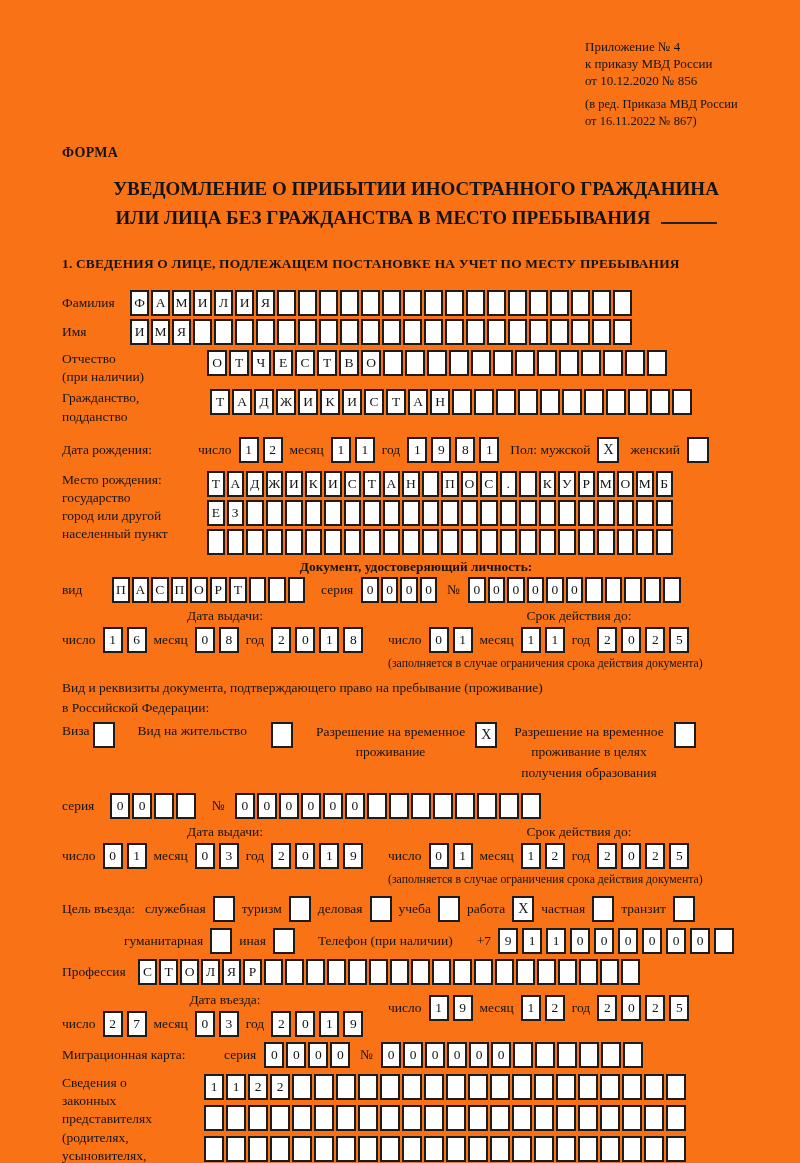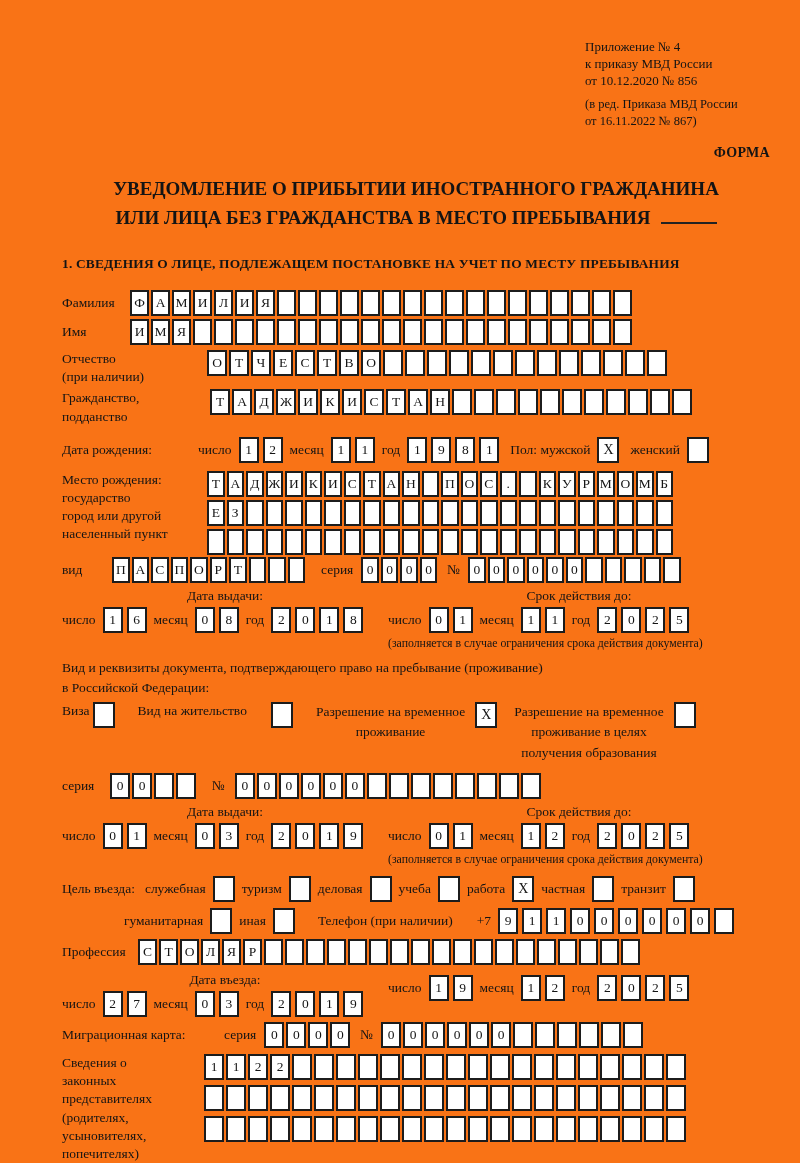--- a/index.html
+++ b/index.html
@@ -2,21 +2,21 @@
 <html><head>
 <meta charset="utf-8">
 <style>
   * { margin:0; padding:0; box-sizing:border-box; }
   html,body { width:800px; background:#ffffff; }
   body { font-family:"Liberation Serif", serif; color:#141414; }
   .page { width:800px; height:1163px; padding:38px 30px 10px 62px; overflow:hidden; background:#f97316; }
 
   .header-block { margin-left:523px; font-size:13px; line-height:1.32; }
   .header-sub { margin-top:7px; font-size:12.5px; line-height:1.3; }
-  .forma { text-align:right; font-weight:bold; font-size:14px; margin-top:16px; letter-spacing:.3px; }
+  .forma { font-weight:bold; font-size:14px; margin-top:16px; letter-spacing:.3px; }
 
   .title { text-align:center; font-weight:bold; font-size:19px; line-height:1.55; margin-top:13px; }
   .blank-line { display:inline-block; width:56px; height:13px; border-bottom:2px solid #222; margin-left:10px; }
 
   .section-heading { font-weight:bold; font-size:13.4px; margin-top:23px; letter-spacing:.2px; }
 
   .frow { display:flex; align-items:center; margin-top:3px; }
   .frow-top { align-items:flex-start; }
   .flabel { font-size:13.5px; flex:0 0 auto; line-height:1.35; }
   .w68 { width:68px; } .w145 { width:145px; } .w115 { width:115px; }
@@ -301,20 +301,21 @@
           <span class="cell"></span>
           <span class="cell"></span>
           <span class="cell"></span>
           <span class="cell"></span>
           <span class="cell"></span>
           <span class="cell"></span>
         </div>
     </div>
   </div>
 
+  <div class="doc-heading">Документ, удостоверяющий личность:</div>
 
   <div class="frow" style="margin-top:2px;">
     <span class="flabel" style="width:50px;">вид</span>
     <span class="cells cells-sm">
         <span class="cell">П</span>
         <span class="cell">А</span>
         <span class="cell">С</span>
         <span class="cell">П</span>
         <span class="cell">О</span>
         <span class="cell">Р</span>

